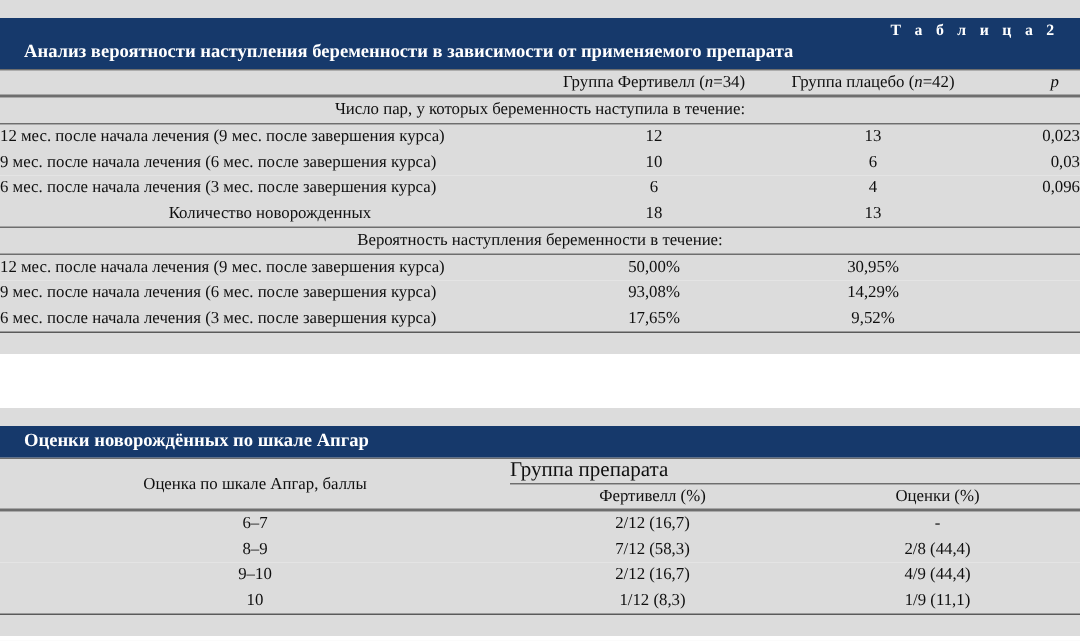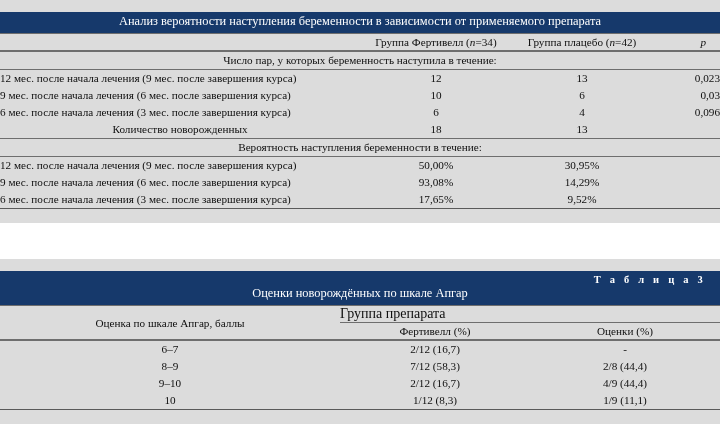--- a/index.html
+++ b/index.html
@@ -42,23 +42,23 @@
   .banner-num {
     text-align: right;
     padding-right: 14px;
     font-size: 10.5px;
     letter-spacing: 3.2px;
     font-weight: 700;
     line-height: 13px;
     color: #ffffff;
   }
   .banner-title {
-    text-align: center;
+    text-align: left;
     font-size: 12.4px;
-    font-weight: 400;
+    font-weight: 700;
     line-height: 15px;
     color: #ffffff;
     padding: 0 16px;
   }
 
   
   table.tbl {
     border-collapse: collapse;
     width: 720px;
     table-layout: fixed;
@@ -146,20 +146,21 @@
 </head>
 <body>
 
 <div class="page">
 
   <div class="table-block">
 
     <div class="pad-top"></div>
 
     <div class="banner">
+      <div class="banner-num">Т а б л и ц а   2</div>
       <div class="banner-title">Анализ вероятности наступления беременности в зависимости от применяемого препарата</div>
     </div>
 
     <table class="tbl">
       <colgroup>
         <col style="width:360px">
         <col style="width:152px">
         <col style="width:140px">
         <col style="width:68px">
       </colgroup>
@@ -230,21 +231,20 @@
     <div class="pad-bottom"></div>
   </div>
 
   <div class="gap"></div>
 
   <div class="table-block">
 
     <div class="pad-top"></div>
 
     <div class="banner">
-      <div class="banner-num">Т а б л и ц а   3</div>
       <div class="banner-title">Оценки новорождённых по шкале Апгар</div>
     </div>
 
     <table class="tbl">
       <colgroup>
         <col style="width:340px">
         <col style="width:190px">
         <col style="width:190px">
       </colgroup>
       <thead>

